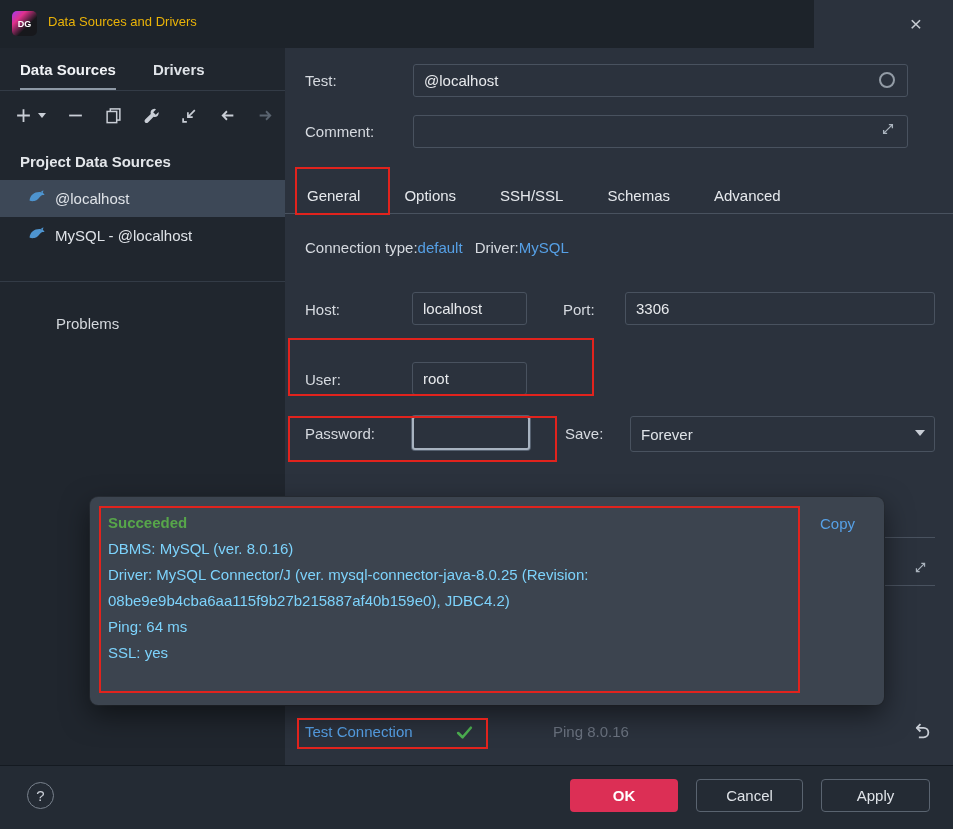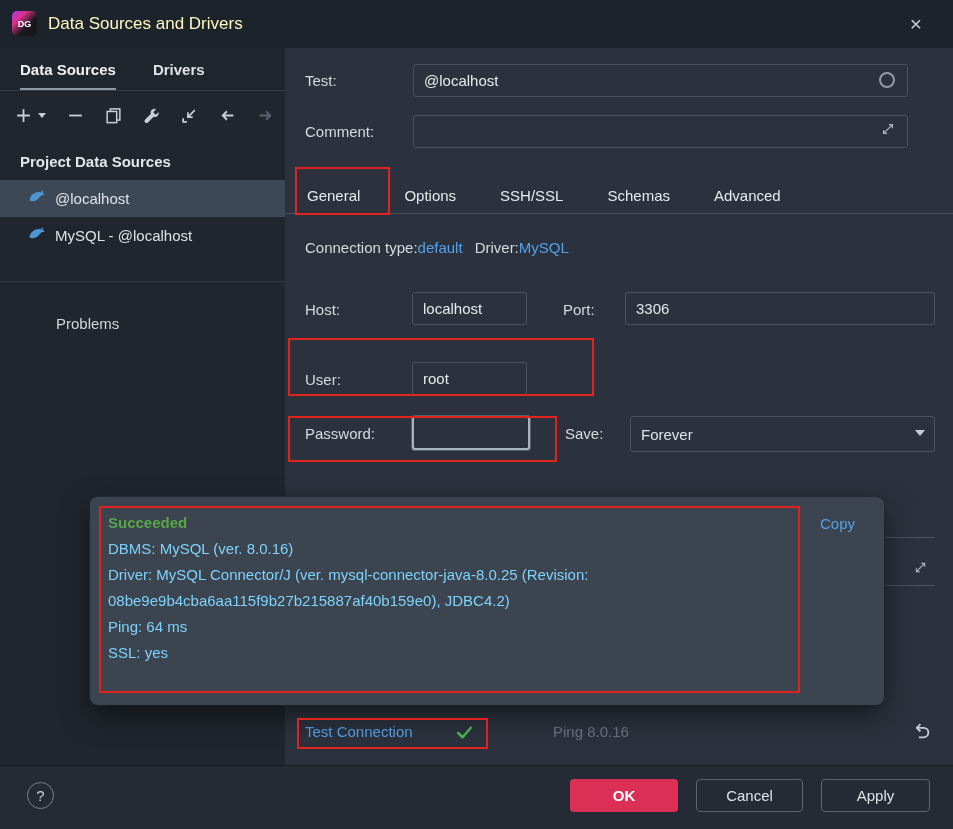--- a/index.html
+++ b/index.html
@@ -4,26 +4,26 @@
 <style>
   html,body { margin:0; padding:0; background:#15181c; }
   .win {
     position:relative; width:953px; height:829px; overflow:hidden;
     background:#2b323d; color:#dfe3e8;
     font-family:"Liberation Sans", sans-serif; font-size:15px;
   }
   .abs { position:absolute; }
 
   
-  .titlebar { position:absolute; left:0; top:0; width:953px; height:48px; background:#1d232a; display:flex; align-items:center; }
+  .titlebar { position:absolute; left:0; top:0; width:814px; height:48px; background:#1d232a; display:flex; align-items:center; }
   .app-icon { position:absolute; left:12px; top:11px; width:25px; height:25px; border-radius:5px;
     background:linear-gradient(135deg,#a33af0 0%,#e0318c 28%,#17181c 62%);
     display:flex; align-items:center; justify-content:center;
     color:#fff; font-size:9px; font-weight:bold; letter-spacing:0; }
-  .win-title { position:absolute; left:48px; top:14px; font-size:17px; color:#fef9c3; }
+  .win-title { position:absolute; left:48px; top:14px; font-size:13px; color:#eab308; }
   .close-btn { position:absolute; left:901px; top:9px; width:30px; height:30px; display:flex; align-items:center; justify-content:center;
     color:#c6cbd2; font-size:21px; cursor:pointer; }
 
   
   .sidebar { position:absolute; left:0; top:48px; width:285px; height:717px; background:#20262e; }
   .s-tabs { position:absolute; left:0; top:0; width:285px; height:43px; border-bottom:1px solid #333b46; display:flex; align-items:stretch; padding-left:20px; box-sizing:border-box; gap:37px; }
   .s-tab { display:flex; align-items:center; font-weight:bold; color:#dfe3e8; cursor:pointer; }
   .s-tab.active { color:#f0f2f5; box-shadow: inset 0 -2px 0 #8e99a5; }
   .s-toolbar { position:absolute; left:14px; top:52px; height:30px; display:flex; align-items:center; gap:19px; }
   .tb-icon { width:19px; height:19px; display:flex; align-items:center; justify-content:center; cursor:pointer; }

